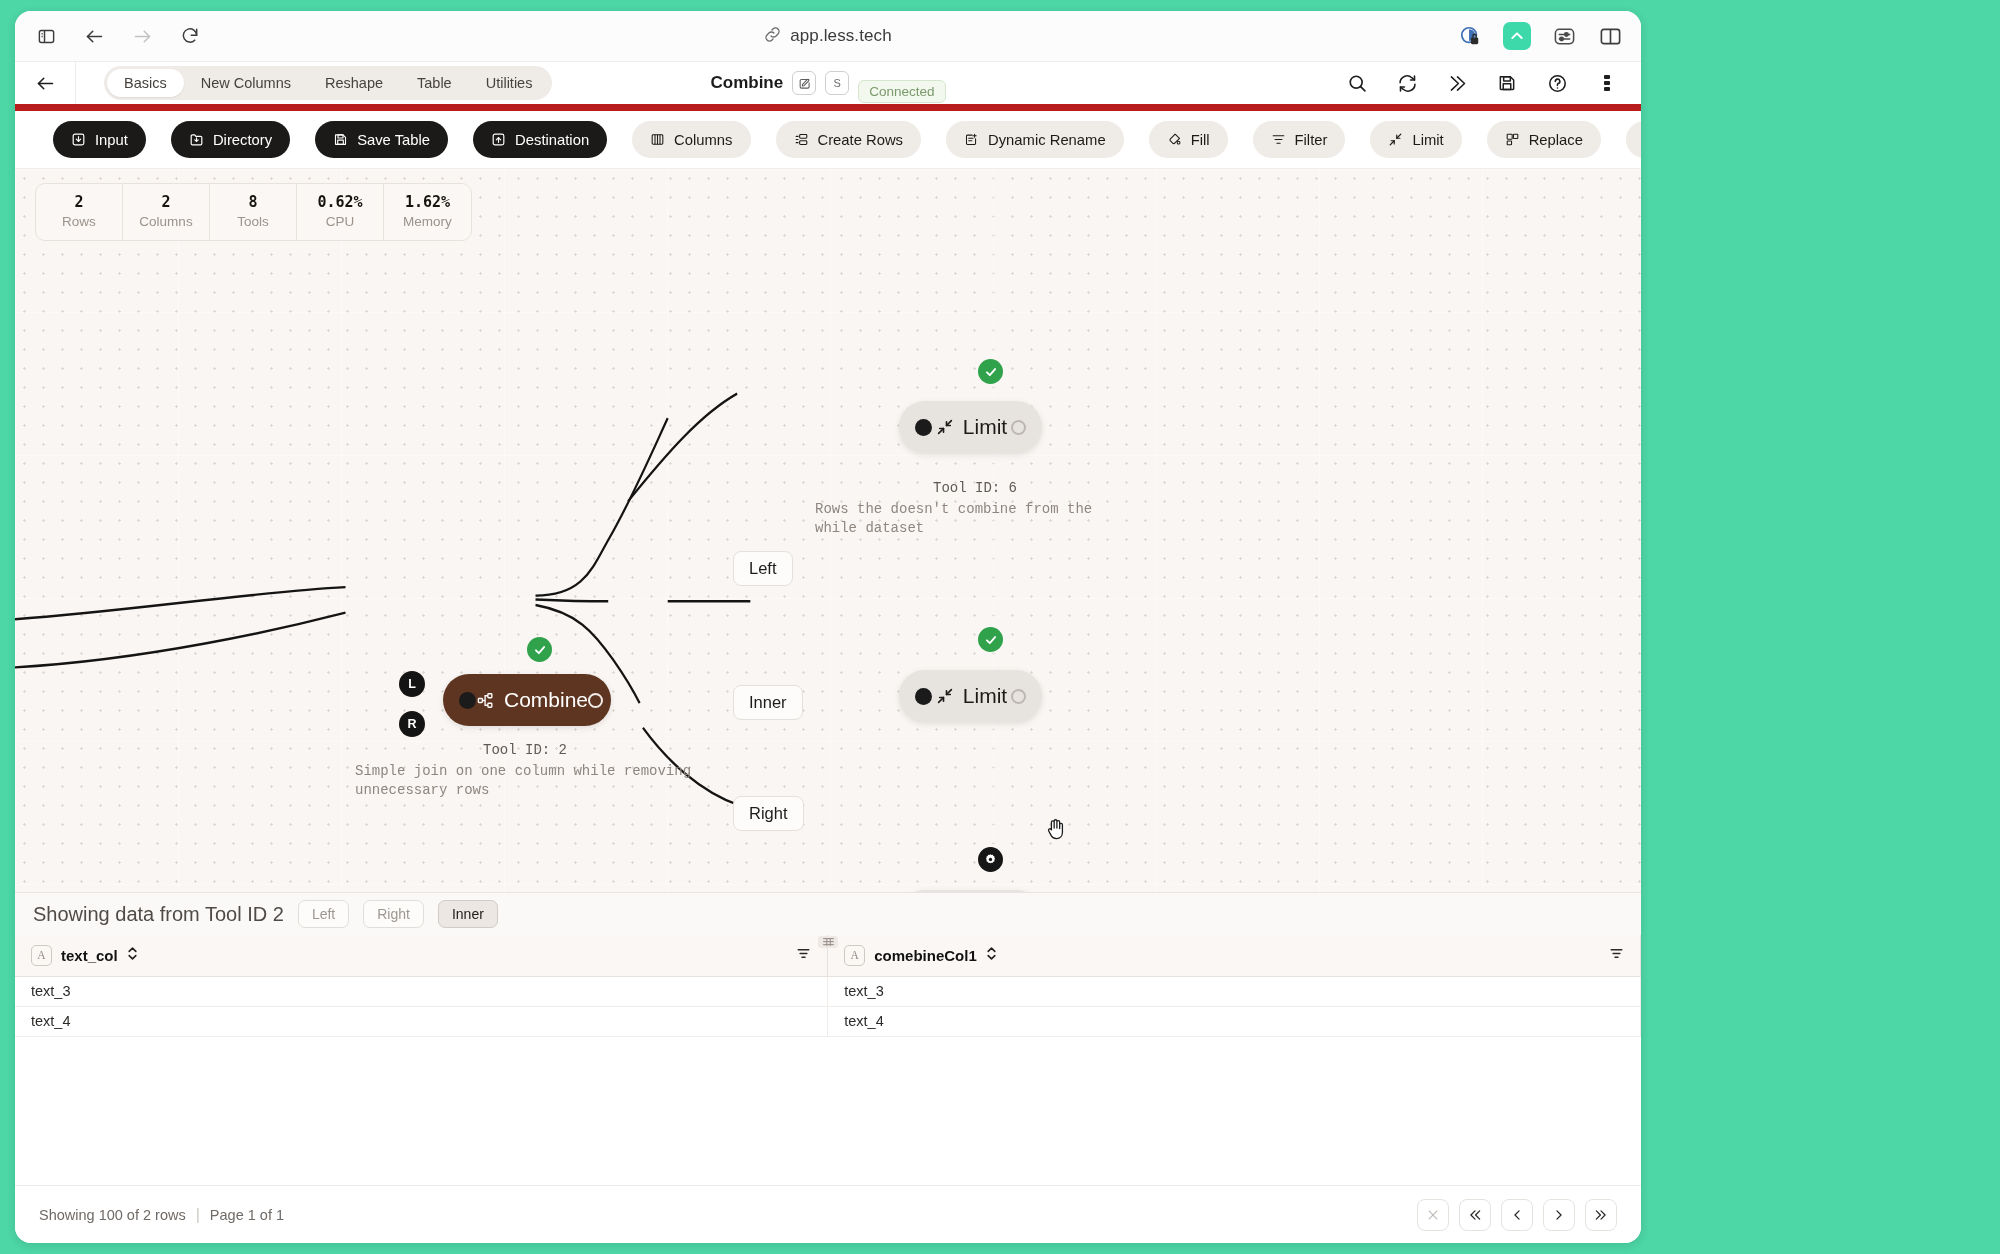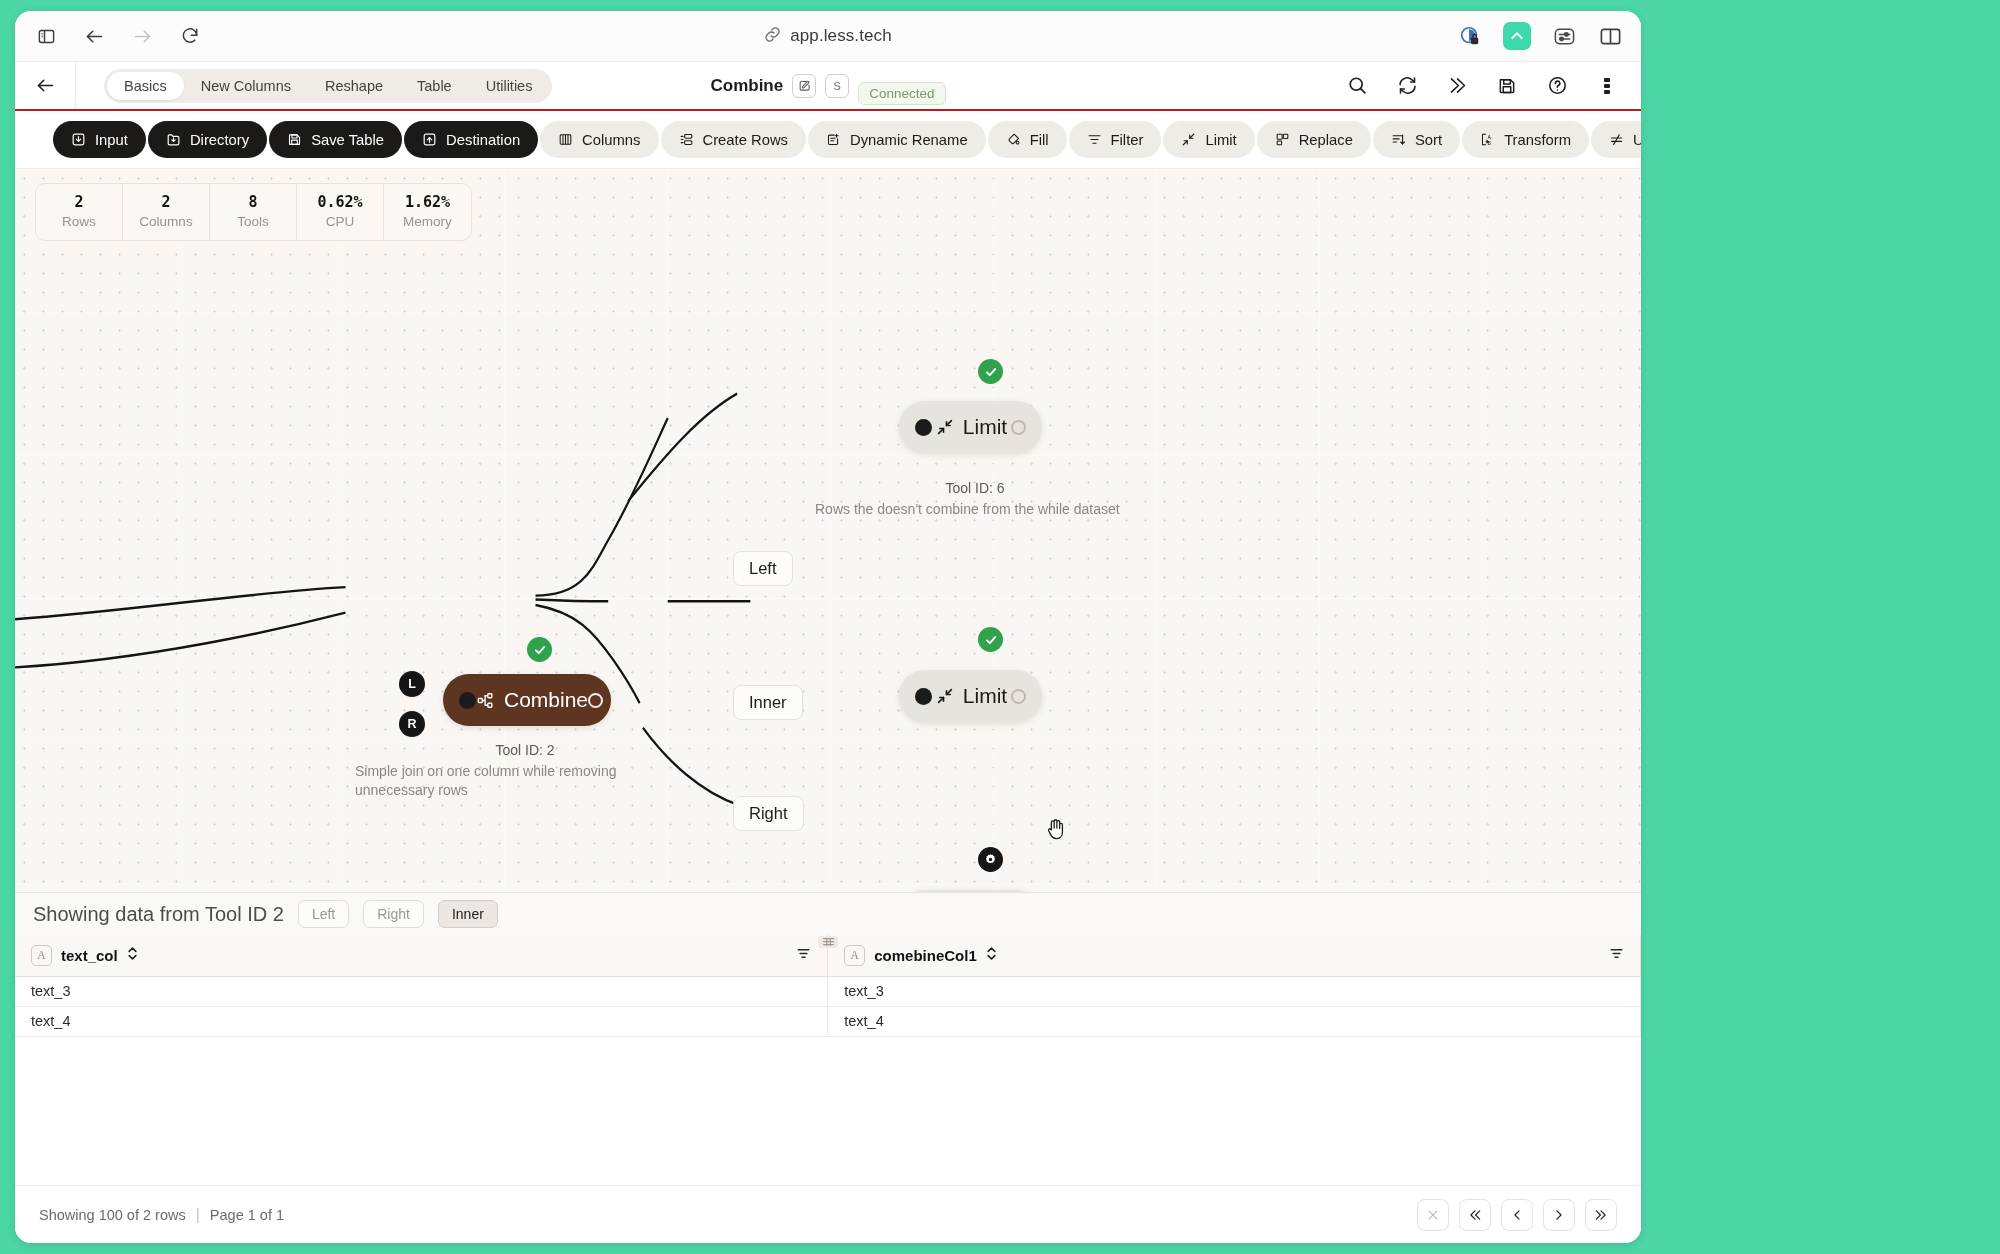--- a/index.html
+++ b/index.html
@@ -57,21 +57,21 @@
     width: 28px; height: 28px; border-radius: 7px;
     background: #3ed9ab;
     display: flex; align-items: center; justify-content: center;
   }
 
   
   .app-header {
     height: 50px;
     flex: 0 0 50px;
     border-top: 1px solid #ececec;
-    border-bottom: 2px solid #b91c1c;
+    border-bottom: 7px solid #b91c1c;
     display: flex;
     align-items: center;
     padding: 0 22px 0 0;
     position: relative;
     background: #fff;
   }
   .back-cell {
     width: 61px;
     height: 100%;
     display: flex; align-items: center; justify-content: center;
@@ -125,21 +125,21 @@
     display: flex; align-items: center; gap: 26px;
     z-index: 2;
   }
   .hdr-ic { width: 24px; height: 24px; display:flex; align-items:center; justify-content:center; color:#1f1f1f; }
 
   
   .toolbar {
     height: 58px;
     flex: 0 0 58px;
     display: flex; align-items: center;
-    gap: 2px;
+    gap: 25px;
     padding: 0 38px;
     background: #fff;
     border-bottom: 1px solid #ededed;
   }
   .tool-pill {
     display: inline-flex; align-items: center; gap: 9px;
     height: 37px;
     padding: 0 18px;
     border-radius: 19px;
     font-size: 14.8px;
@@ -254,21 +254,21 @@
     border: 1px solid #e5e0db;
     border-radius: 8px;
     padding: 7px 15px;
     font-size: 16.5px;
     color: #1e1c1a;
     z-index: 5;
   }
   .tip {
     position: absolute;
     z-index: 3;
-    font-family: Liberation Sans, sans-serif;
+    font-family: Liberation Mono, monospace;
     color: #8e8680;
     font-size: 14px;
     line-height: 1.32;
   }
   .tip .t-id { text-align: center; color: #5f5a55; margin-bottom: 3px; }
   .cursor-hand {
     position: absolute;
     z-index: 8;
     width: 22px; height: 24px;
   }

